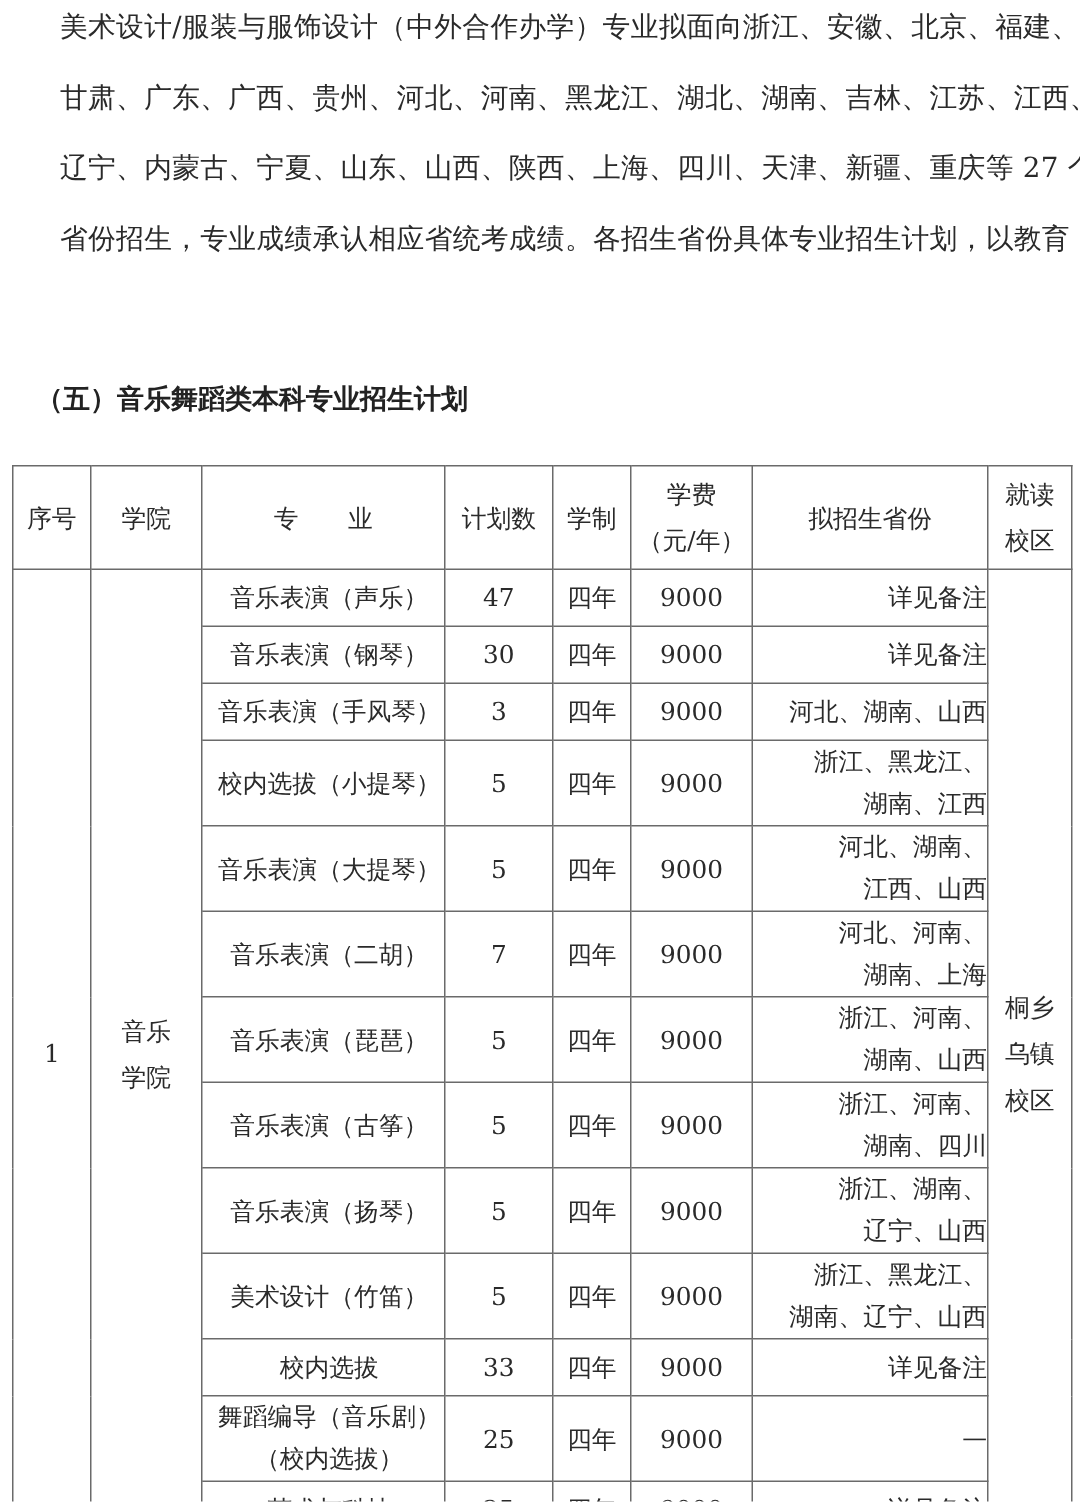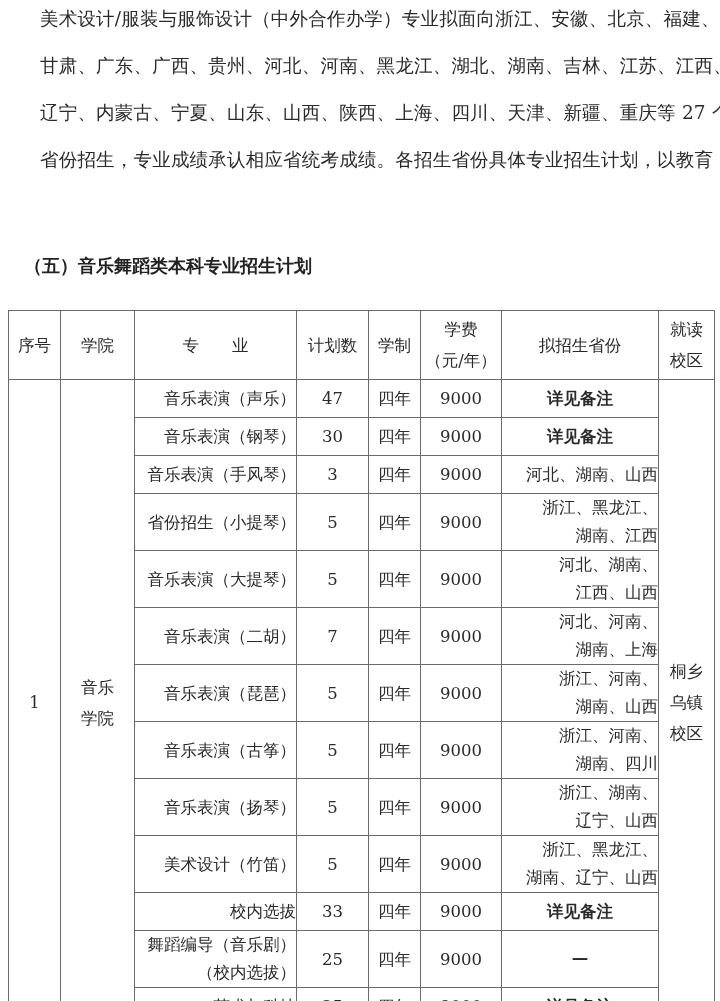--- a/index.html
+++ b/index.html
@@ -25,23 +25,23 @@
     border-collapse:collapse; table-layout:fixed;
     width:706px;
     font-size:16.5px;
   }
   table.plan td, table.plan th {
     border:1.5px solid #6a6a6a;
     text-align:center; vertical-align:middle;
     padding:0; font-weight:normal; line-height:31px;
   }
   table.plan th { height:68px; }
-  table.plan td.major { text-align:right; padding-left:8px; white-space:nowrap; }
+  table.plan td.major { text-align:center; padding-left:8px; white-space:nowrap; }
   table.plan td.prov { text-align:right; padding-left:7px; line-height:28px; }
-  table.plan td.prov.center { text-align:center; padding-left:0;font-weight:bold; }
+  table.plan td.prov.center { text-align:right; padding-left:0; }
   .stack span { display:block; }
 </style>
 </head>
 <body>
 
 <div class="para">
   <span class="line">美术设计/服装与服饰设计（中外合作办学）专业拟面向浙江、安徽、北京、福建、</span>
   <span class="line">甘肃、广东、广西、贵州、河北、河南、黑龙江、湖北、湖南、吉林、江苏、江西、</span>
   <span class="line">辽宁、内蒙古、宁夏、山东、山西、陕西、上海、四川、天津、新疆、重庆等 27 个</span>
   <span class="line">省份招生，专业成绩承认相应省统考成绩。各招生省份具体专业招生计划，以教育</span>
@@ -104,21 +104,21 @@
       <td class="prov center">详见备注</td>
     </tr>
     <tr style="height:38px">
       <td class="major">音乐表演（手风琴）</td>
       <td>3</td>
       <td>四年</td>
       <td>9000</td>
       <td class="prov">河北、湖南、山西</td>
     </tr>
     <tr style="height:53px">
-      <td class="major">省份招生（小提琴）</td>
+      <td class="major">校内选拔（小提琴）</td>
       <td>5</td>
       <td>四年</td>
       <td>9000</td>
       <td class="prov stack">
         <span>浙江、黑龙江、</span>
         <span>湖南、江西</span>
       </td>
     </tr>
     <tr style="height:53px">
       <td class="major">音乐表演（大提琴）</td>

